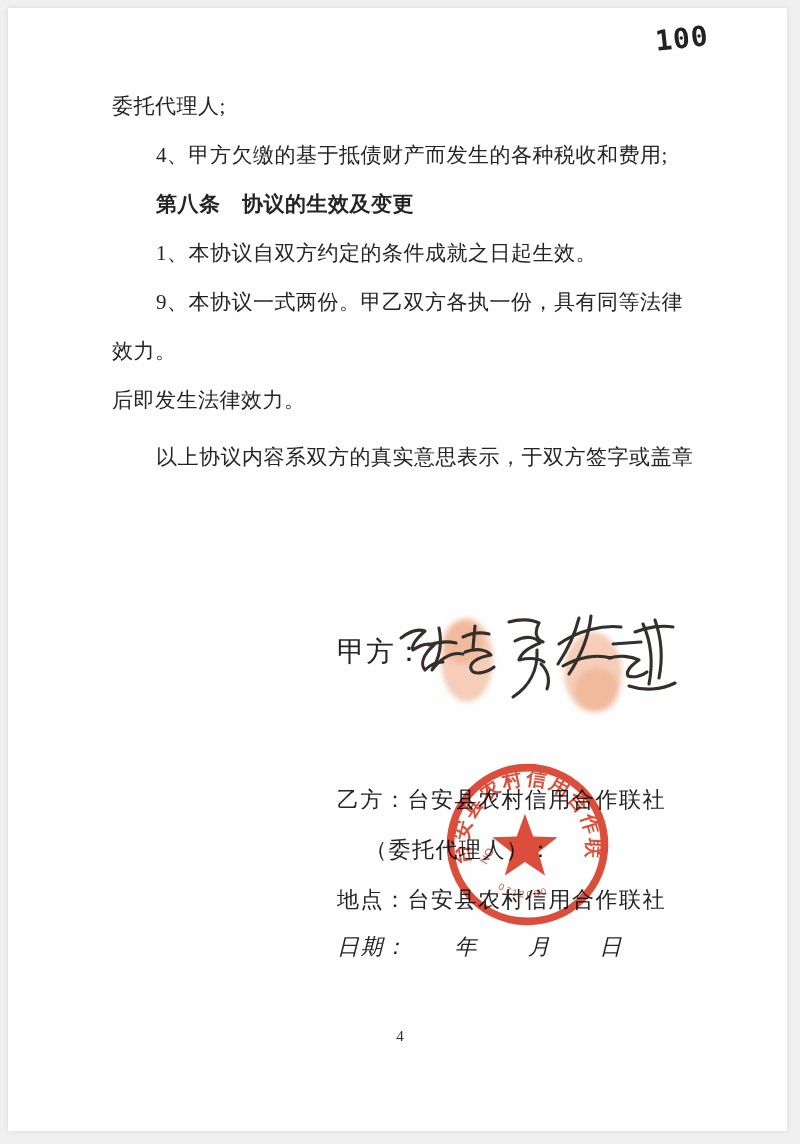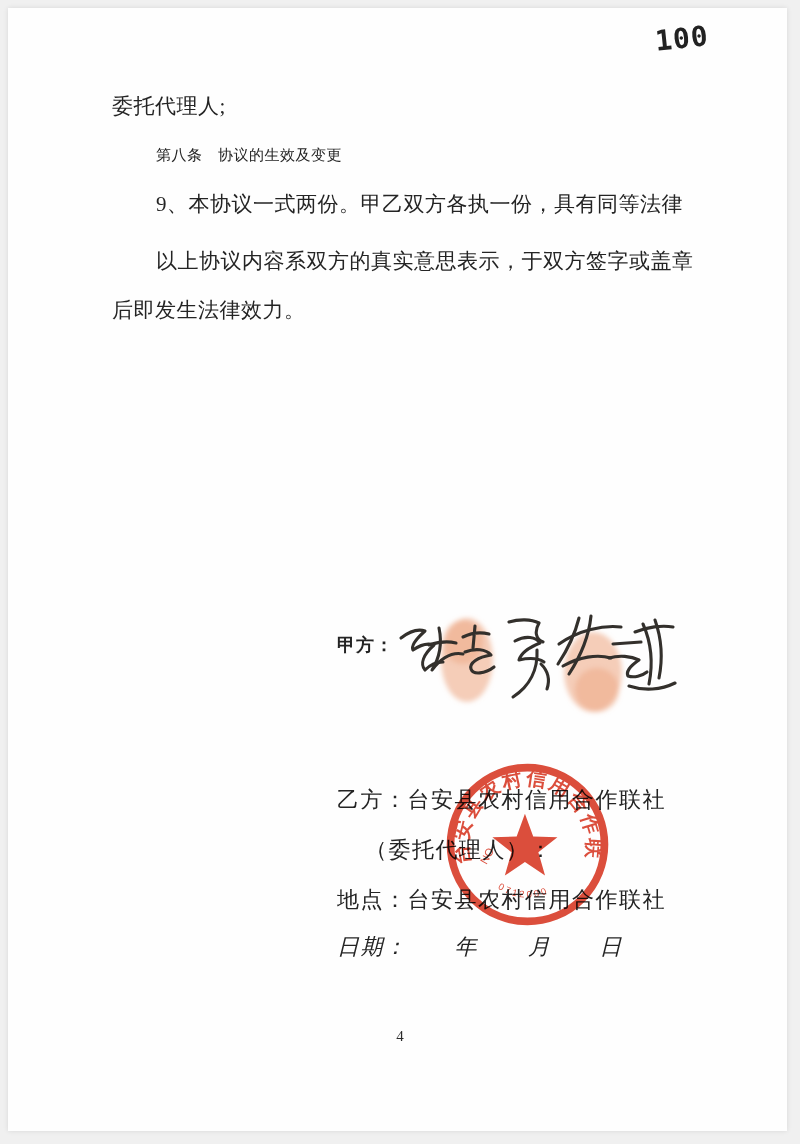--- a/index.html
+++ b/index.html
@@ -18,26 +18,26 @@
     font-family:"DejaVu Sans Mono","Liberation Mono",monospace;
     font-weight:bold; font-size:28px; color:#222;
     transform:rotate(-6deg); letter-spacing:1px;
   }
   .body-text {
     position:absolute; left:112px; top:82px; width:578px;
     font-size:21px; color:#242424; letter-spacing:0.5px;
   }
   .line { height:49px; line-height:49px; white-space:nowrap; }
   .line.indent { padding-left:44px; }
-  .line.heading { font-weight:normal; font-size:15px; }
+  .line.heading { font-weight:bold; font-size:21px; }
   .line.gap-before { margin-top:8px; }
 
   .party-a-label {
     position:absolute; left:337px; top:633px;
-    font-size:18px; color:#242424; letter-spacing:1px;font-weight:bold;
+    font-size:28px; color:#242424; letter-spacing:1px;
   }
   .signature-svg { position:absolute; left:387px; top:598px; }
 
   .pb-row {
     position:absolute; font-size:22px; color:#242424;
     letter-spacing:1.5px; white-space:nowrap;
   }
   .pb-row .lbl { }
   .pb-row1 { left:337px; top:785px; }
   .pb-row2 { left:365px; top:835px; }
@@ -59,24 +59,27 @@
 </head>
 <body>
 
 <div class="screen">
   <div class="paper"></div>
 
   <div class="stamp-100">100</div>
 
   <div class="body-text">
     <div class="line">委托代理人;</div>
+    <div class="line indent">4、甲方欠缴的基于抵债财产而发生的各种税收和费用;</div>
     <div class="line indent heading">第八条　协议的生效及变更</div>
+    <div class="line indent">1、本协议自双方约定的条件成就之日起生效。</div>
     <div class="line indent">9、本协议一式两份。甲乙双方各执一份，具有同等法律</div>
+    <div class="line">效力。</div>
+    <div class="line">后即发生法律效力。</div>
     <div class="line indent gap-before">以上协议内容系双方的真实意思表示，于双方签字或盖章</div>
-    <div class="line">后即发生法律效力。</div>
   </div>
 
   <div class="party-a-label">甲方：</div>
 
   <svg class="signature-svg" width="290" height="125" viewBox="0 0 290 125">
     <defs>
       <filter id="fpblur" x="-40%" y="-40%" width="180%" height="180%">
         <feGaussianBlur stdDeviation="2.6"></feGaussianBlur>
       </filter>
     </defs>

